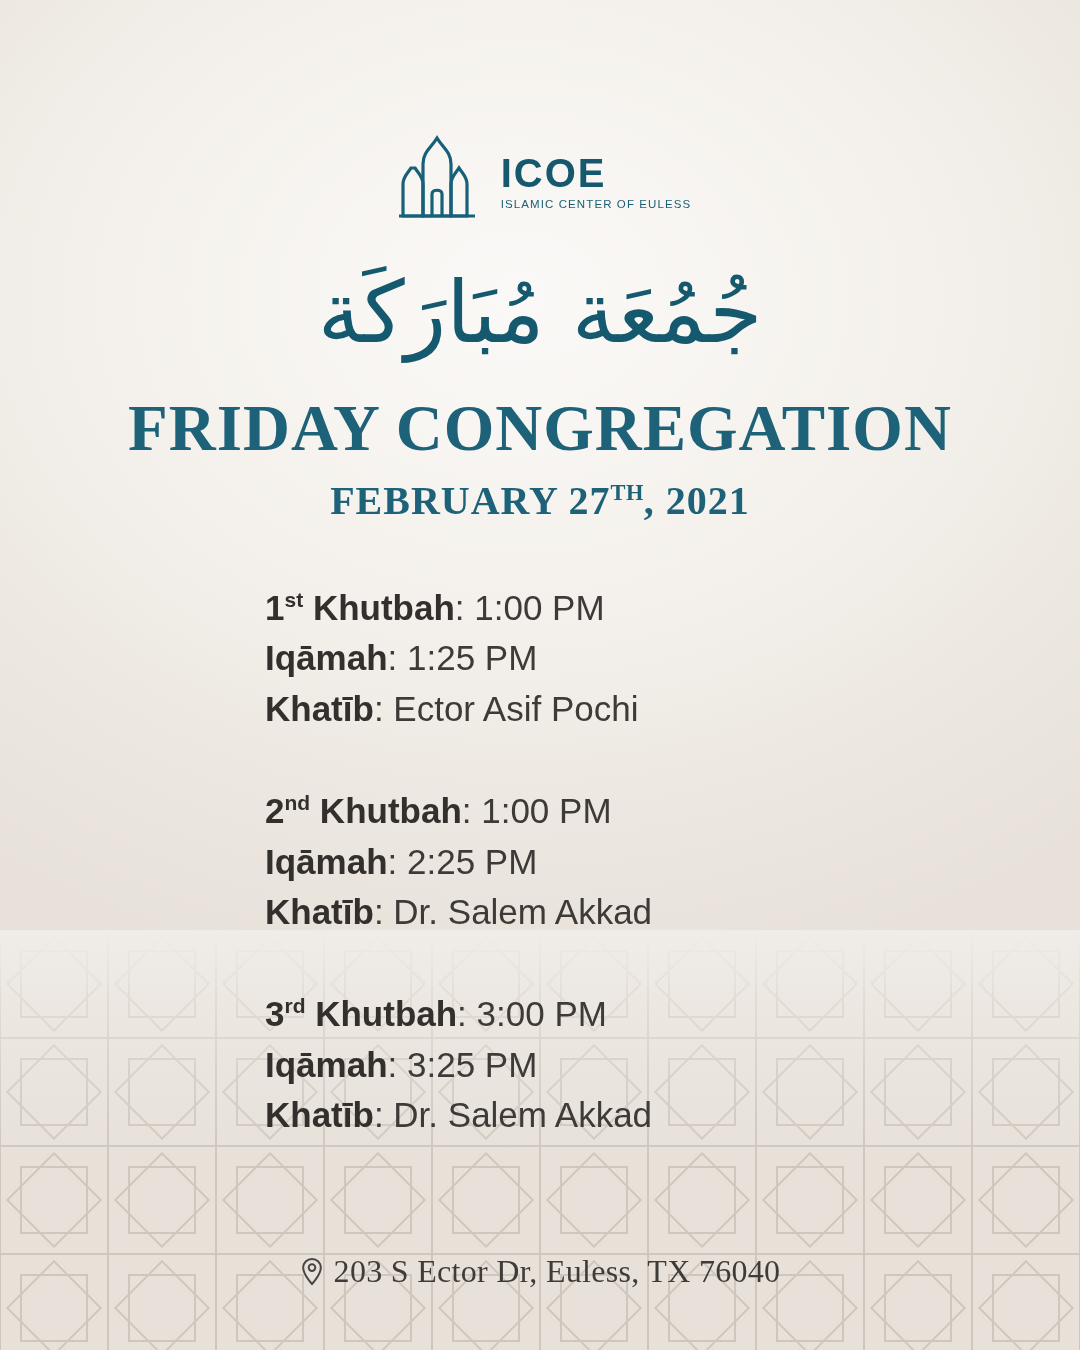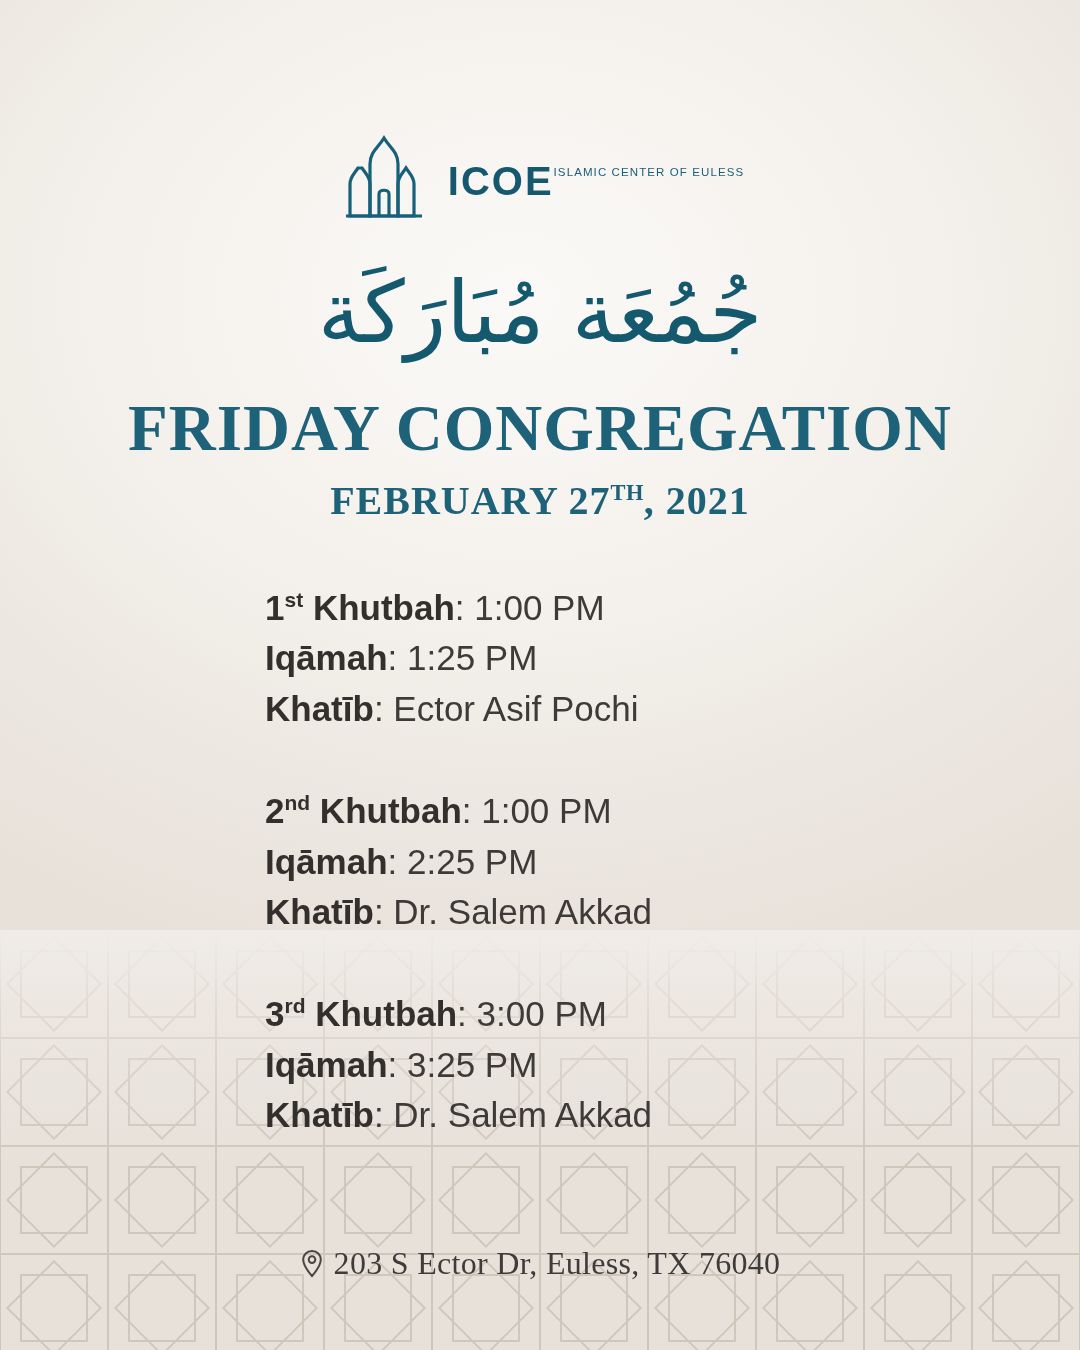--- a/index.html
+++ b/index.html
@@ -56,20 +56,21 @@
   
   .logo-block {
     margin-top: 134px;
     display: flex;
     align-items: center;
     gap: 16px;
   }
   .logo-mark { width: 96px; height: 86px; }
   .logo-text {
     display: flex;
+    flex-direction: column;
     align-items: flex-start;
     justify-content: center;
     padding-top: 8px;
   }
   .logo-title {
     font-family: "Liberation Sans", sans-serif;
     font-weight: bold;
     font-size: 40px;
     letter-spacing: 2px;
     color: #16596e;
@@ -147,21 +148,21 @@
   .line sup {
     font-size: 0.6em;
     vertical-align: super;
   }
 
   
   .footer {
     position: absolute;
     left: 0;
     right: 0;
-    bottom: 68px;
+    bottom: 60px;
     display: flex;
     align-items: center;
     justify-content: center;
     gap: 10px;
     z-index: 4;
   }
   .pin-icon { width: 24px; height: 30px; flex: none; }
   .address {
     font-family: "Liberation Serif", serif;
     font-size: 32px;

